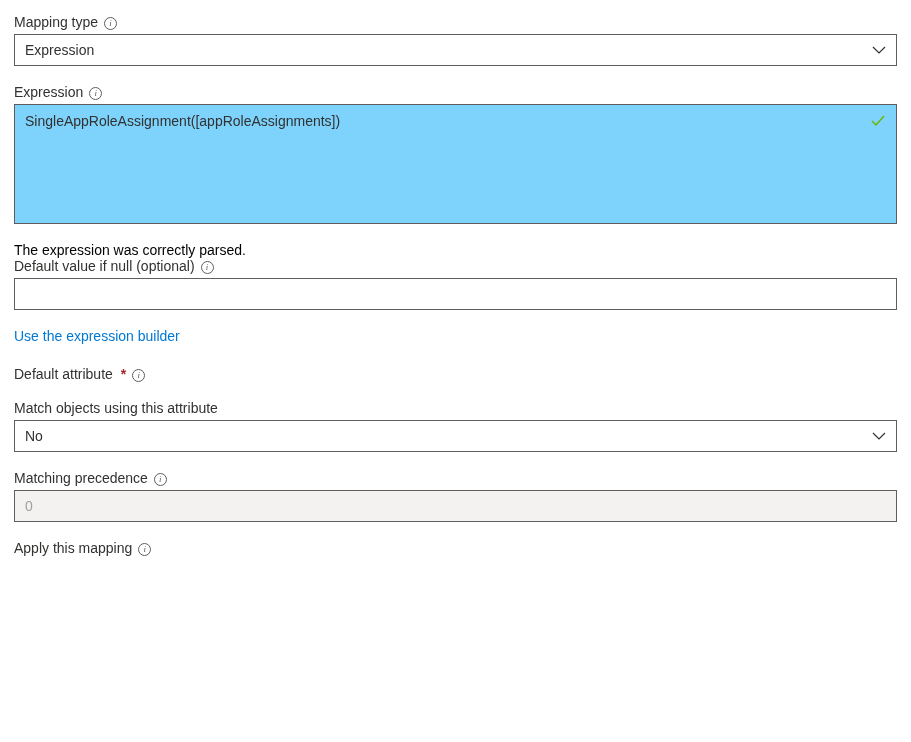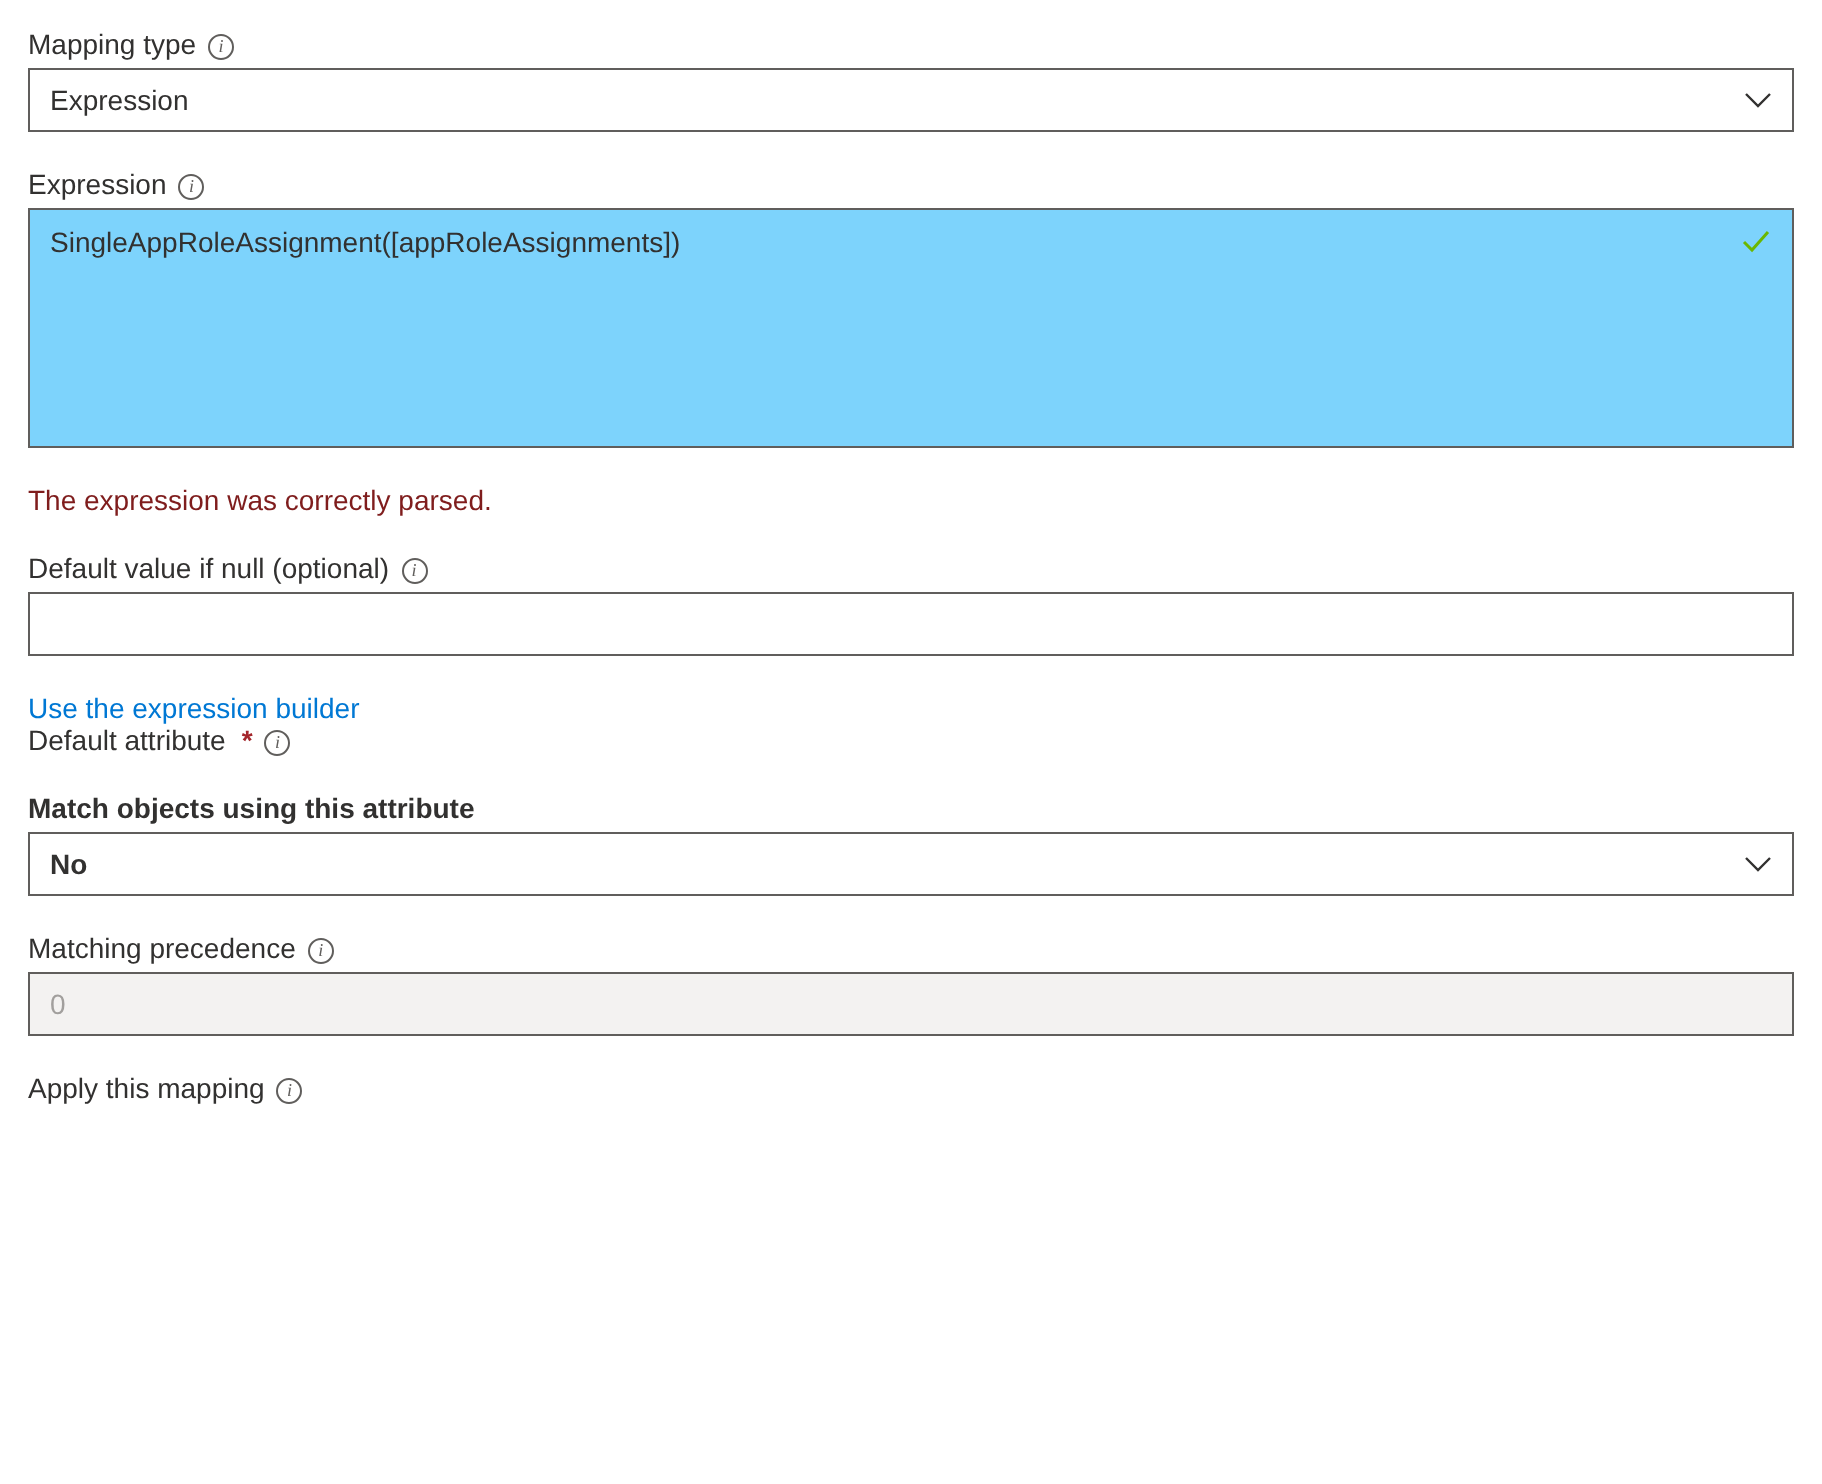--- a/index.html
+++ b/index.html
@@ -80,31 +80,31 @@
       width: 100%;
       height: 32px;
       border: 1px solid #605e5c;
       background: #fff;
       padding: 0 10px;
       font-family: inherit;
       font-size: 14px;
       color: #323130;
     }
     .status-text {
-      color: #7f1d1d;
-      margin-bottom: 18px;
+      color: #000000;
       margin-top: 10px;
     }
     .link {
       color: #0078d4;
       cursor: pointer;
+      margin-bottom: 22px;
       display: inline-block;
       text-align: right;
     }
-    .gap-top { margin-top: 13px; font-weight: bold; }
+    .gap-top { margin-top: 13px; }
   </style>
 </head>
 <body>
 
 
 
 
 <div class="field-group">
   <div class="field-label">
     <span>Mapping type</span>

